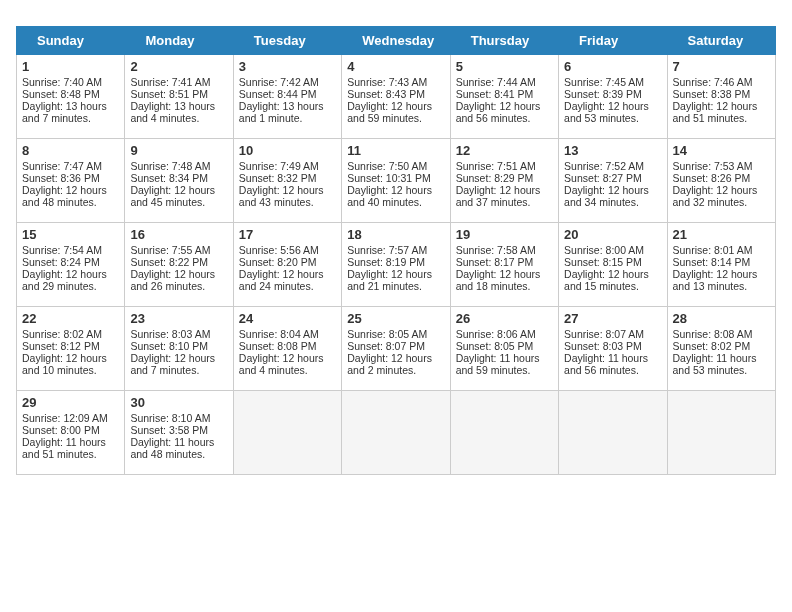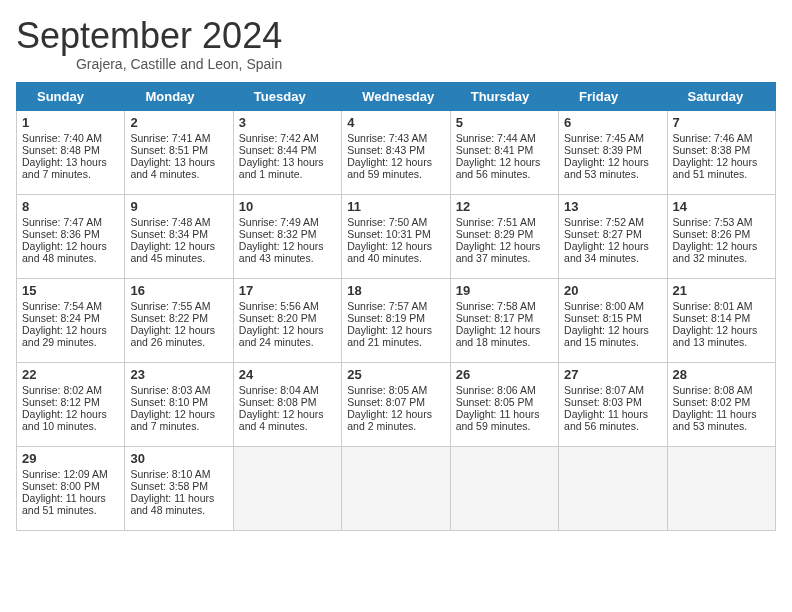--- a/index.html
+++ b/index.html
@@ -67,24 +67,20 @@
       margin-bottom: 2px;
     }
     .empty-cell {
       background: #f5f5f5 !important;
     }
   </style>
 </head>
 <body>
 
 <div class="header-area">
-  <div class="title-area">
-    <div class="month-title">September 2024</div>
-    <div class="subtitle">Grajera, Castille and Leon, Spain</div>
-  </div>
 </div>
 
 <table>
   <thead>
     <tr>
       <th>Sunday</th>
       <th>Monday</th>
       <th>Tuesday</th>
       <th>Wednesday</th>
       <th>Thursday</th>

